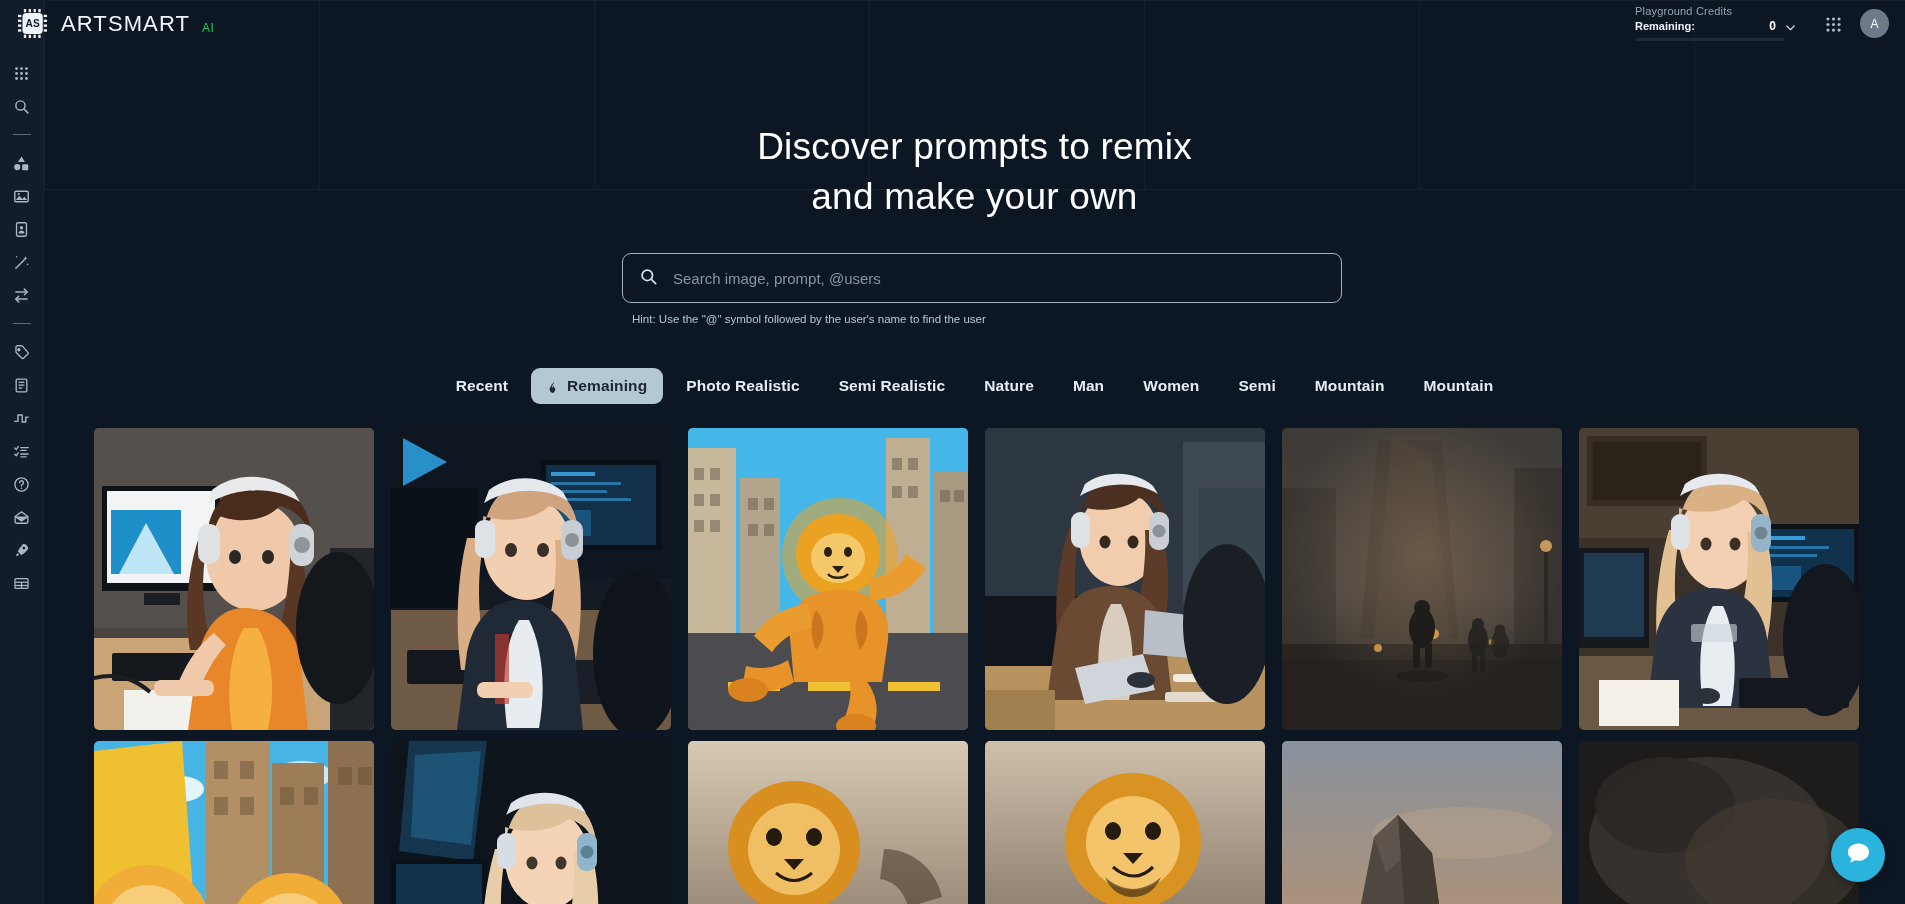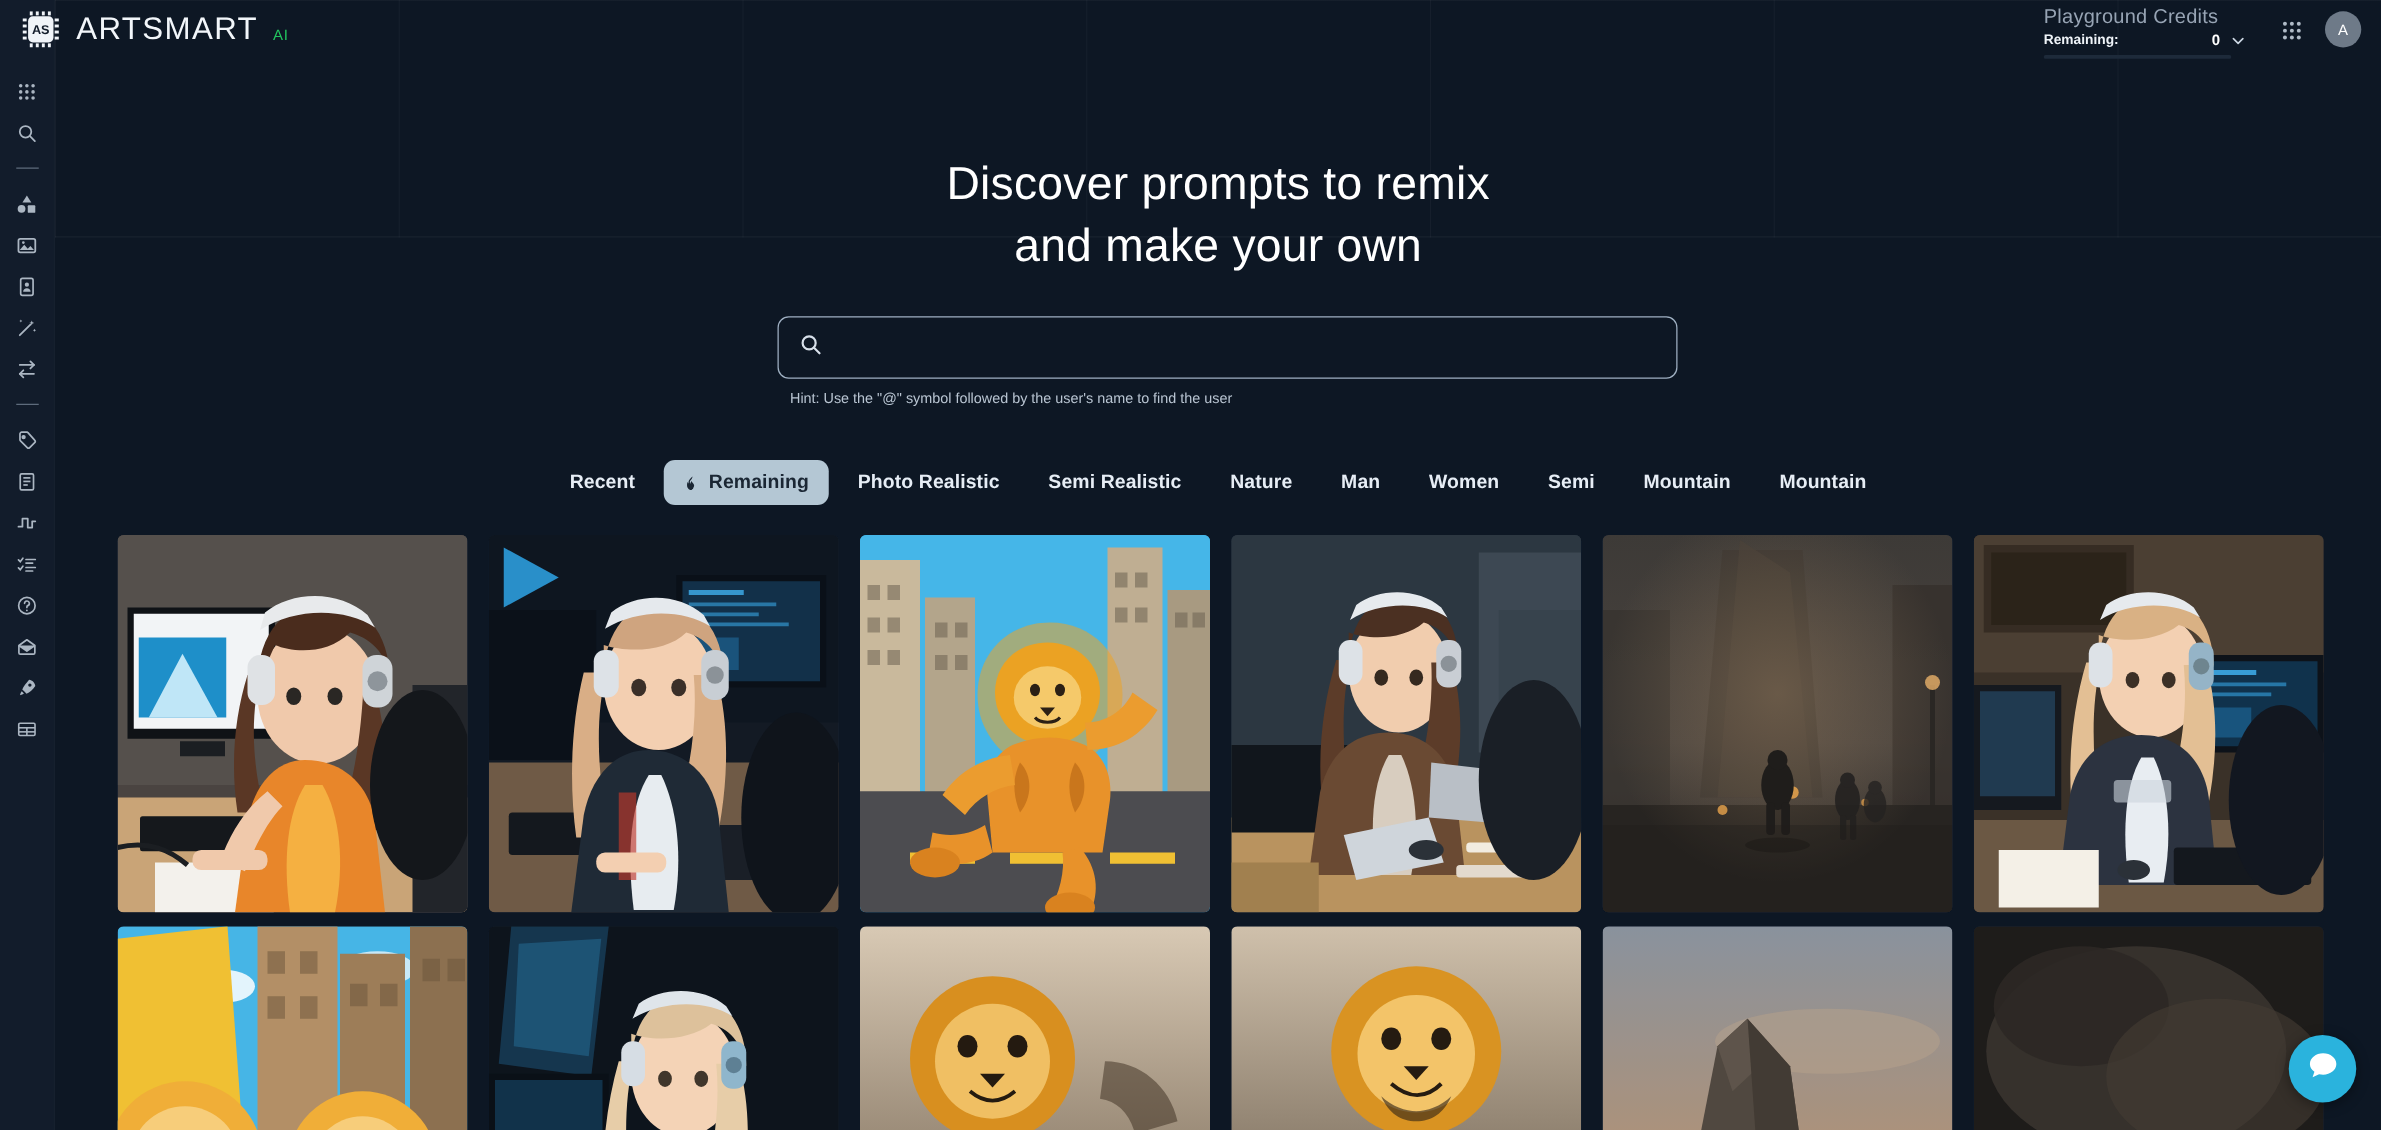--- a/index.html
+++ b/index.html
@@ -67,42 +67,42 @@
     pointer-events: auto;
     cursor: pointer;
   }
   .brand-mark {
     width: 31px; height: 29px;
     position: relative;
     display: flex; align-items: flex-end; justify-content: center;
   }
   .brand-mark svg { width: 31px; height: 29px; }
   .brand-text {
-    font-size: 25px;
+    font-size: 22px;
     letter-spacing: 1.1px;
     font-weight: 400;
     color: #f2f6fa;
   }
   .brand-sub {
     font-size: 12px;
     letter-spacing: .5px;
     color: #22c55e;
     margin-left: 0;
     position: relative;
     top: 4px;
   }
 
   .credits {
     position: absolute;
     right: 108px; top: 5px;
     width: 162px;
     pointer-events: auto;
   }
   .credits-title {
-    font-size: 16px;
+    font-size: 11px;
     color: #97a4b4;
     letter-spacing: .2px;
     margin-bottom: 2px;
   }
   .credits-row {
     display: flex; align-items: center;
     justify-content: flex-start;
   }
   .credits-label {
     font-size: 11px;
@@ -500,20 +500,21 @@
 and make your own</h1>
 
   <div class="search-wrap">
     <div class="search-box">
       <span>
         <svg viewBox="0 0 24 24" fill="none" stroke="#d6dfe9" stroke-width="2.2">
             <circle cx="10.5" cy="10.5" r="6.6"></circle>
             <line x1="15.4" y1="15.4" x2="21" y2="21" stroke-linecap="round"></line>
           </svg>
       </span>
+      <input class="search-input" type="text" placeholder="Search image, prompt, @users" style="">
     </div>
     <div class="search-hint">Hint: Use the "@" symbol followed by the user's name to find the user</div>
   </div>
 
   <div class="tabs">
     <div class="tab">
       <span>Recent</span>
     </div>
     <div class="tab active">
       <span class="flame">

